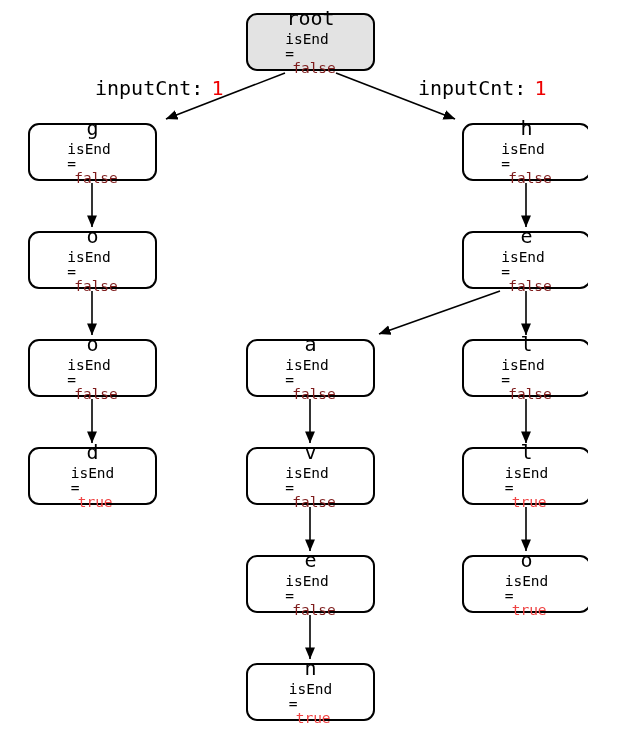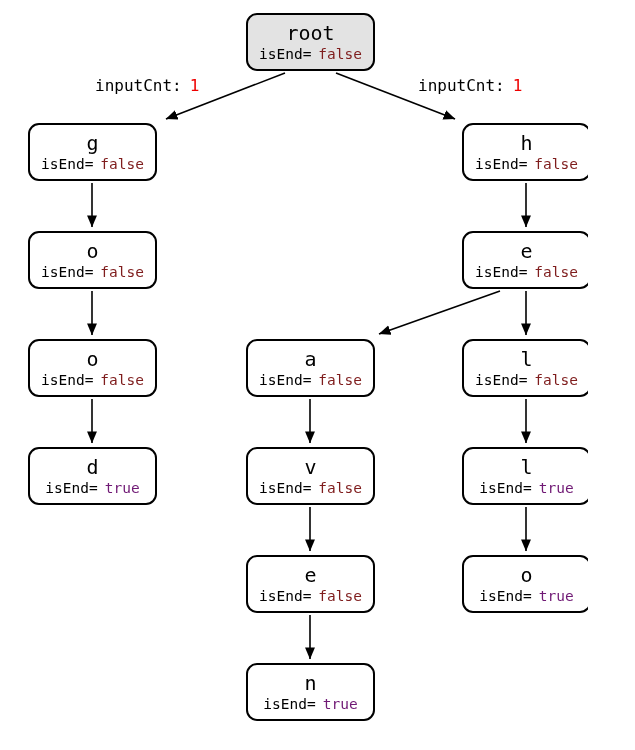--- a/index.html
+++ b/index.html
@@ -50,30 +50,31 @@
     height: 20px;
     display: flex;
     align-items: center;
   }
   .node .flag {
     font-size: 14.5px;
     color: #000000;
     white-space: nowrap;
     display: flex;
     align-items: baseline;
+    flex-direction: column;
   }
   .node .flag .flag-key { color: #000000; }
   .node .flag .flag-eq { color: #000000; padding: 0 0px; }
   .node .flag .flag-val { padding-left: 7px; }
   .flag-val.val-false { color: #7f1d1d; }
-  .flag-val.val-true  { color: #701a75; }
+  .flag-val.val-true  { color: #ef4444; }
 
   .edge-label {
     position: absolute;
-    font-size: 16px;
+    font-size: 20px;
     color: #000000;
     white-space: nowrap;
     display: flex;
     align-items: baseline;
   }
   .edge-label .lab-key { color: #000000; }
   .edge-label .lab-val { color: #ee0000; padding-left: 8px; }
 </style>
 </head>
 <body>

